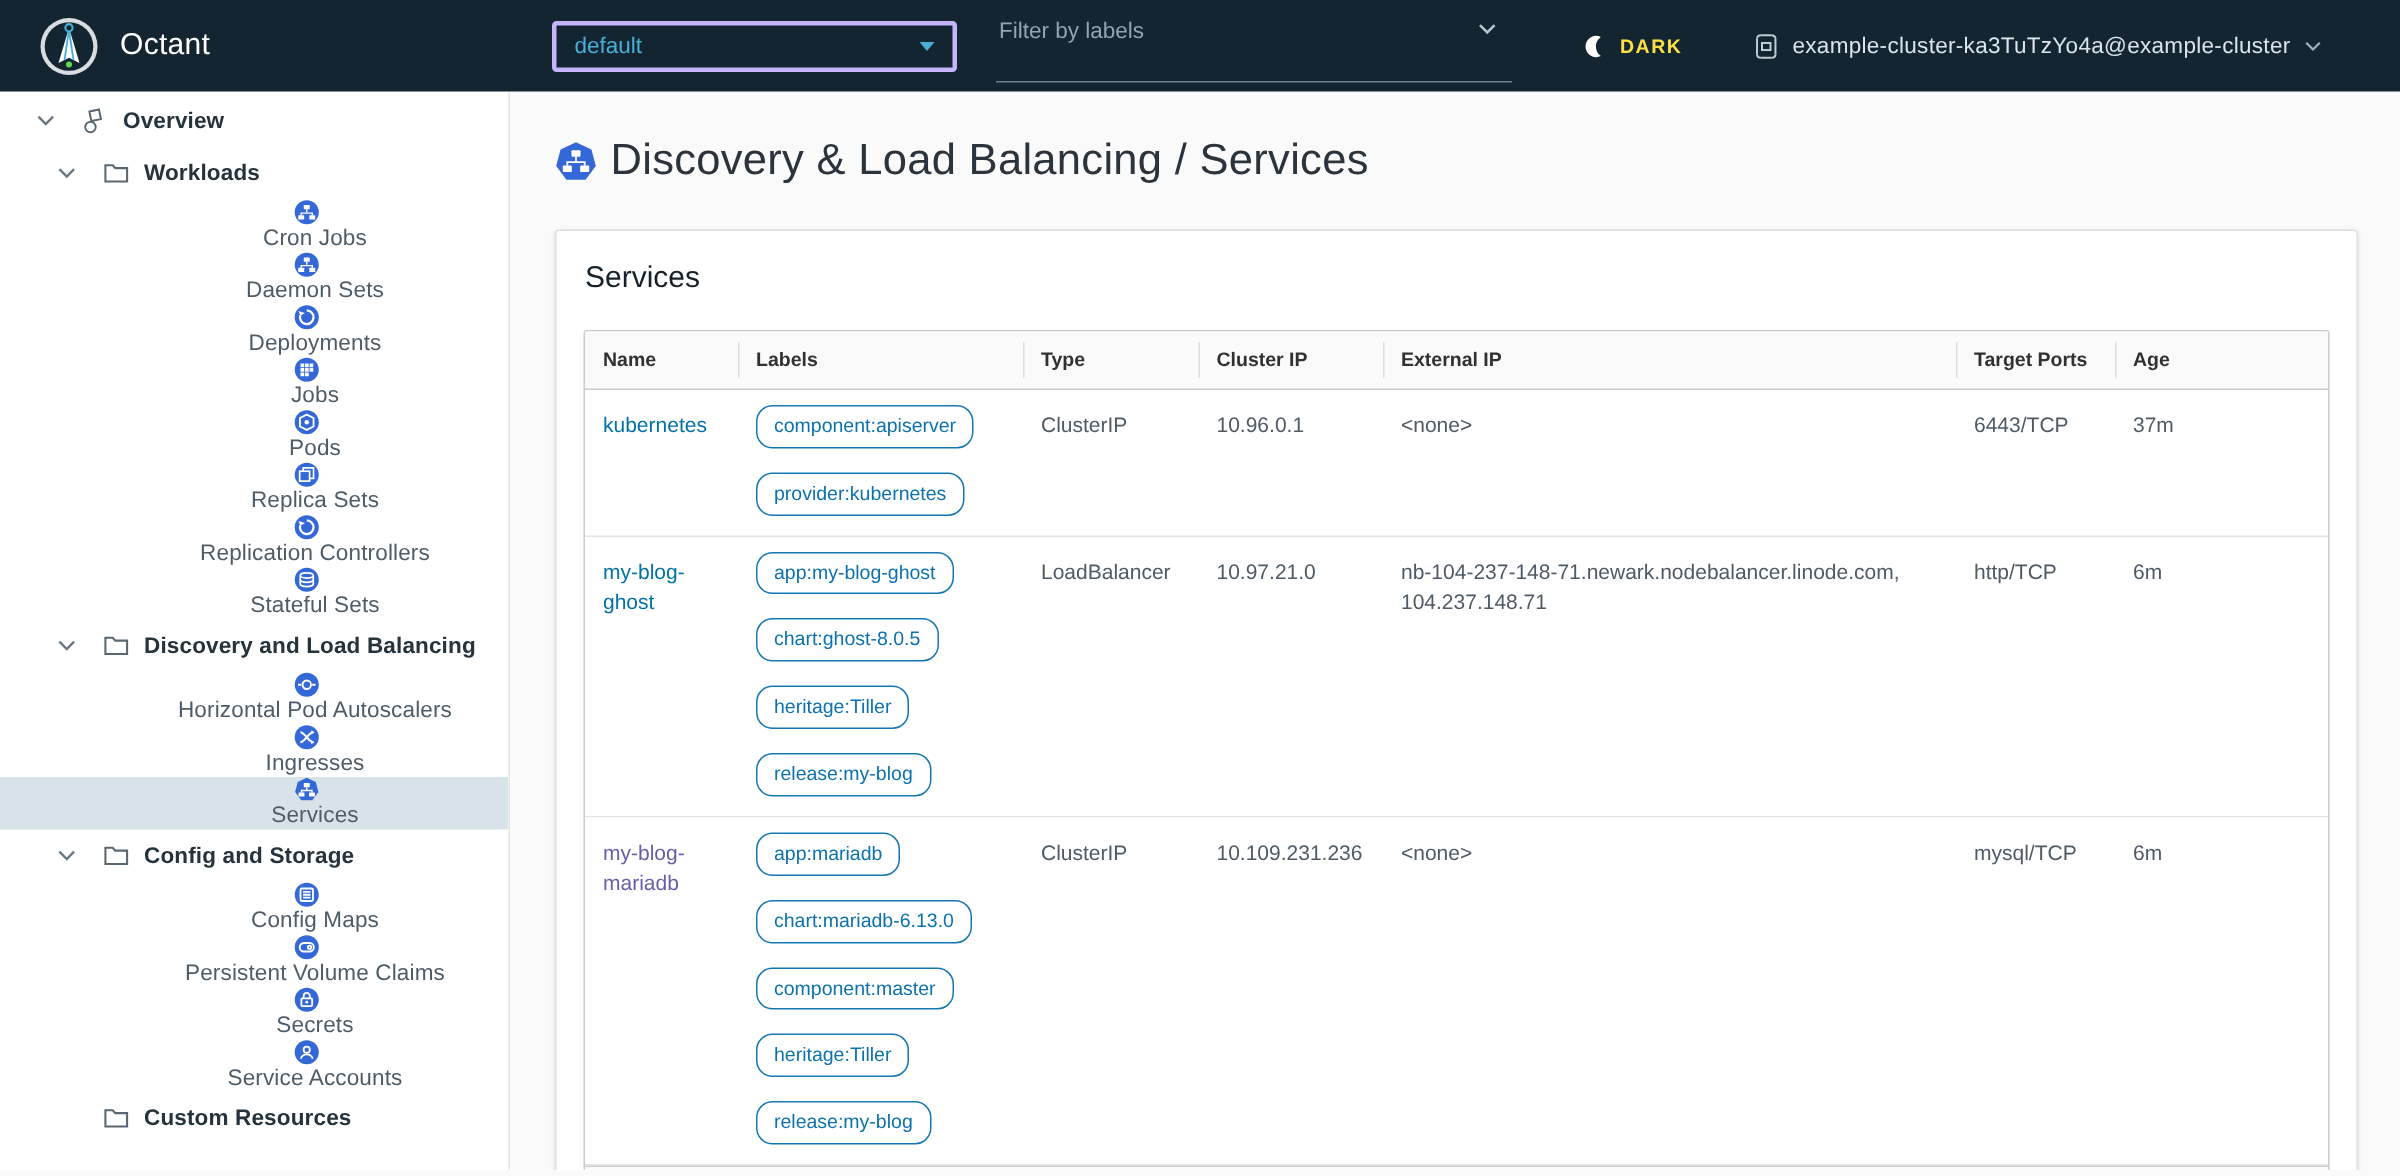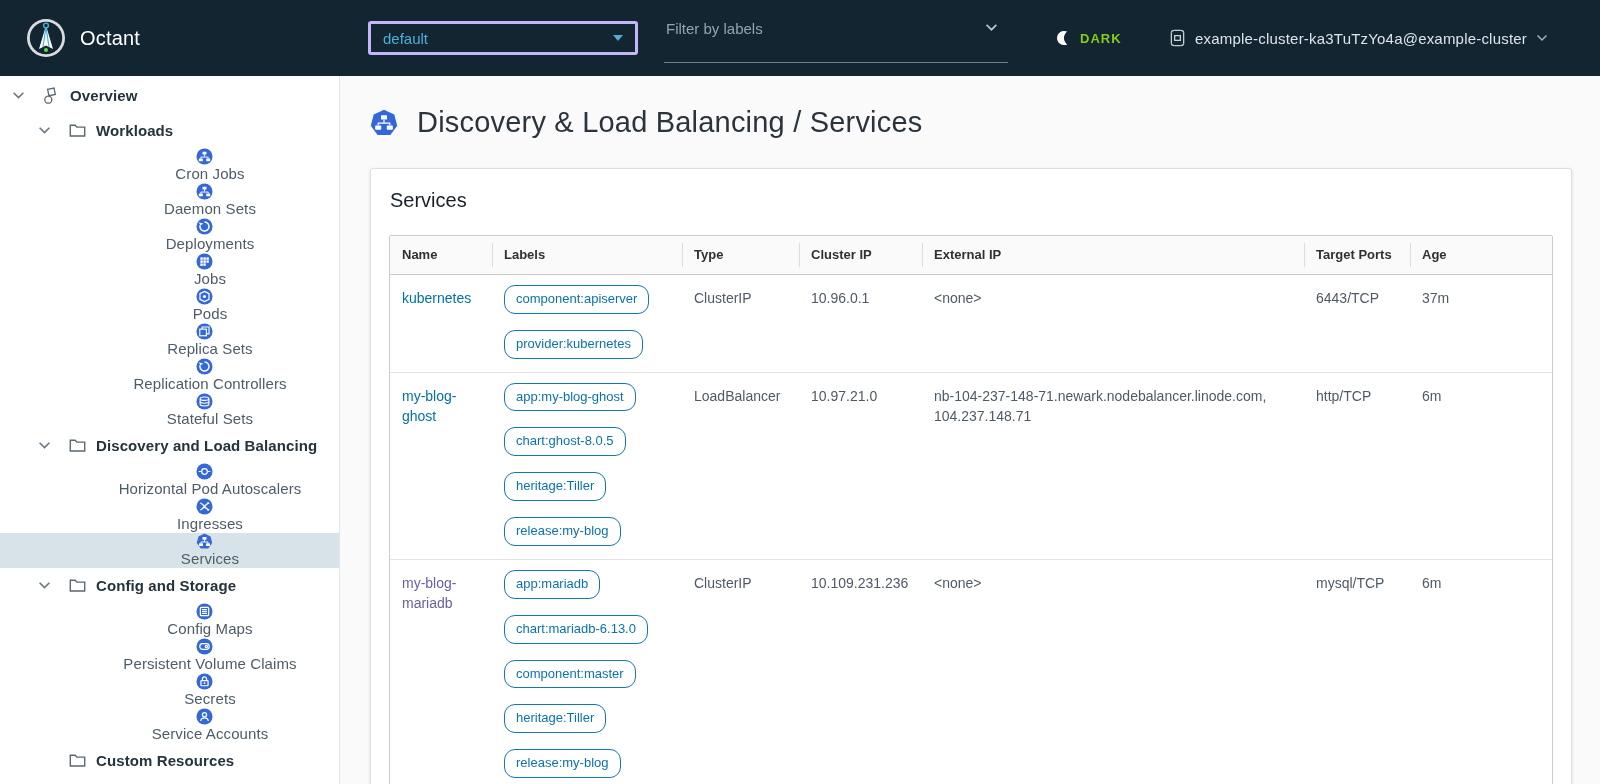--- a/index.html
+++ b/index.html
@@ -1,59 +1,59 @@
 <!DOCTYPE html>
 <html><head>
 <meta charset="utf-8">
 <style>
   * { margin:0; padding:0; box-sizing:border-box; }
   html,body { width:1600px; height:784px; overflow:hidden; }
   body { font-family:"Liberation Sans", sans-serif; background:#fafafa; }
 
   
-  .app-header { height:76px; background:#132531; display:flex; align-items:center; color:#fff; position:relative; }
+  .app-header { height:61px; background:#132531; display:flex; align-items:center; color:#fff; position:relative; }
   .brand { width:340px; display:flex; align-items:center; gap:14px; padding-left:26px; flex:0 0 auto; }
   .brand-name { font-size:20px; color:#fff; letter-spacing:.2px; }
   .ns-select { margin-left:28px; width:270px; height:34px; border:3px solid #c4b5fd; border-radius:3px;
                display:flex; align-items:center; justify-content:space-between; padding:0 12px; cursor:pointer; }
   .ns-select .val { color:#49afd9; font-size:15px; }
   .ns-caret { width:0; height:0; border-left:5px solid transparent; border-right:5px solid transparent; border-top:6px solid #49afd9; }
   .label-filter { margin-left:26px; width:344px; position:relative; }
   .label-filter input { width:100%; background:transparent; border:none; border-bottom:1px solid #6d8291; color:#dce5ea;
                         font-size:15px; padding:6px 26px 25px 2px; outline:none; font-family:"Liberation Sans",sans-serif; }
   .label-filter input::placeholder { color:#93a4af; opacity:1; }
   .label-filter .chev { position:absolute; right:10px; top:9px; }
   .theme-toggle { margin-left:48px; display:flex; align-items:center; gap:8px; cursor:pointer; }
-  .theme-toggle .t-label { font-size:13px; font-weight:700; letter-spacing:1px; color:#84cc16; }
+  .theme-toggle .t-label { font-size:13px; font-weight:700; letter-spacing:1px; color:#fde047; }
   .context-select { margin-left:auto; margin-right:52px; display:flex; align-items:center; gap:9px; cursor:pointer; }
   .context-select .ctx-text { font-size:15px; color:#dbe4ea; letter-spacing:.2px; }
 
   
   .shell { display:flex; height:719px; }
 
   
   .sidebar { width:340px; flex:0 0 auto; background:#fff; border-right:1px solid #e2e6e9; padding-top:2px; overflow:hidden; }
   .nav-row { height:35px; display:flex; align-items:center; cursor:pointer; }
   .nav-row.selected { background:#d8e3e9; }
   .nav-row .caret-slot { width:16px; height:16px; flex:0 0 auto; display:flex; align-items:center; justify-content:center; }
   .nav-row .ico-slot { width:18px; height:18px; flex:0 0 auto; display:flex; align-items:center; justify-content:center; }
-  .lvl-root { padding-left:10px; }
+  .lvl-root { padding-left:22px; }
   .lvl-root .caret-slot { margin-right:16px; }
   .lvl-root .ico-slot { margin-right:10px; }
   .lvl-group { padding-left:36px; }
   .lvl-group .caret-slot { margin-right:16px; }
   .lvl-group .ico-slot { margin-right:10px; }
   .lvl-item { padding-left:81px;flex-direction:column; }
   .lvl-item .ico-slot { width:17px; height:17px; margin-right:11px; }
   .nav-label-strong { font-size:15px; font-weight:700; color:#25333c; letter-spacing:.1px; }
   .nav-label { font-size:15px; color:#4e5c68; letter-spacing:.1px; }
 
   
   .main { flex:1; padding:30px 28px 0 30px; background:#fafafa; overflow:hidden; }
-  .page-title { display:flex; align-items:center; gap:19px; }
+  .page-title { display:flex; align-items:center; gap:9px; }
   .page-title h1 { font-size:29px; font-weight:400; color:#2b343c; letter-spacing:.2px; }
   .card { margin-top:29px; background:#fff; border:1px solid #dedede; border-radius:3px;
           box-shadow:0 1px 3px rgba(120,120,120,.25); padding:18px 18px 10px 18px; }
   .card-title { font-size:20px; font-weight:400; color:#16212a; margin:2px 0 23px 1px; }
 
   .datagrid { border:1px solid #cccccc; border-radius:2px; }
   .dg-grid { display:grid; grid-template-columns:102px 190px 117px 123px 382px 106px 1fr; }
   .dg-head { background:#fafafa; border-bottom:1px solid #cccccc; }
   .dg-head .cell { padding:11px 12px 10px; font-size:13px; font-weight:700; color:#313131; position:relative; line-height:1.3; }
   .dg-head .cell + .cell::before { content:""; position:absolute; left:0; top:7px; bottom:7px; width:1px; background:#dddddd; }

